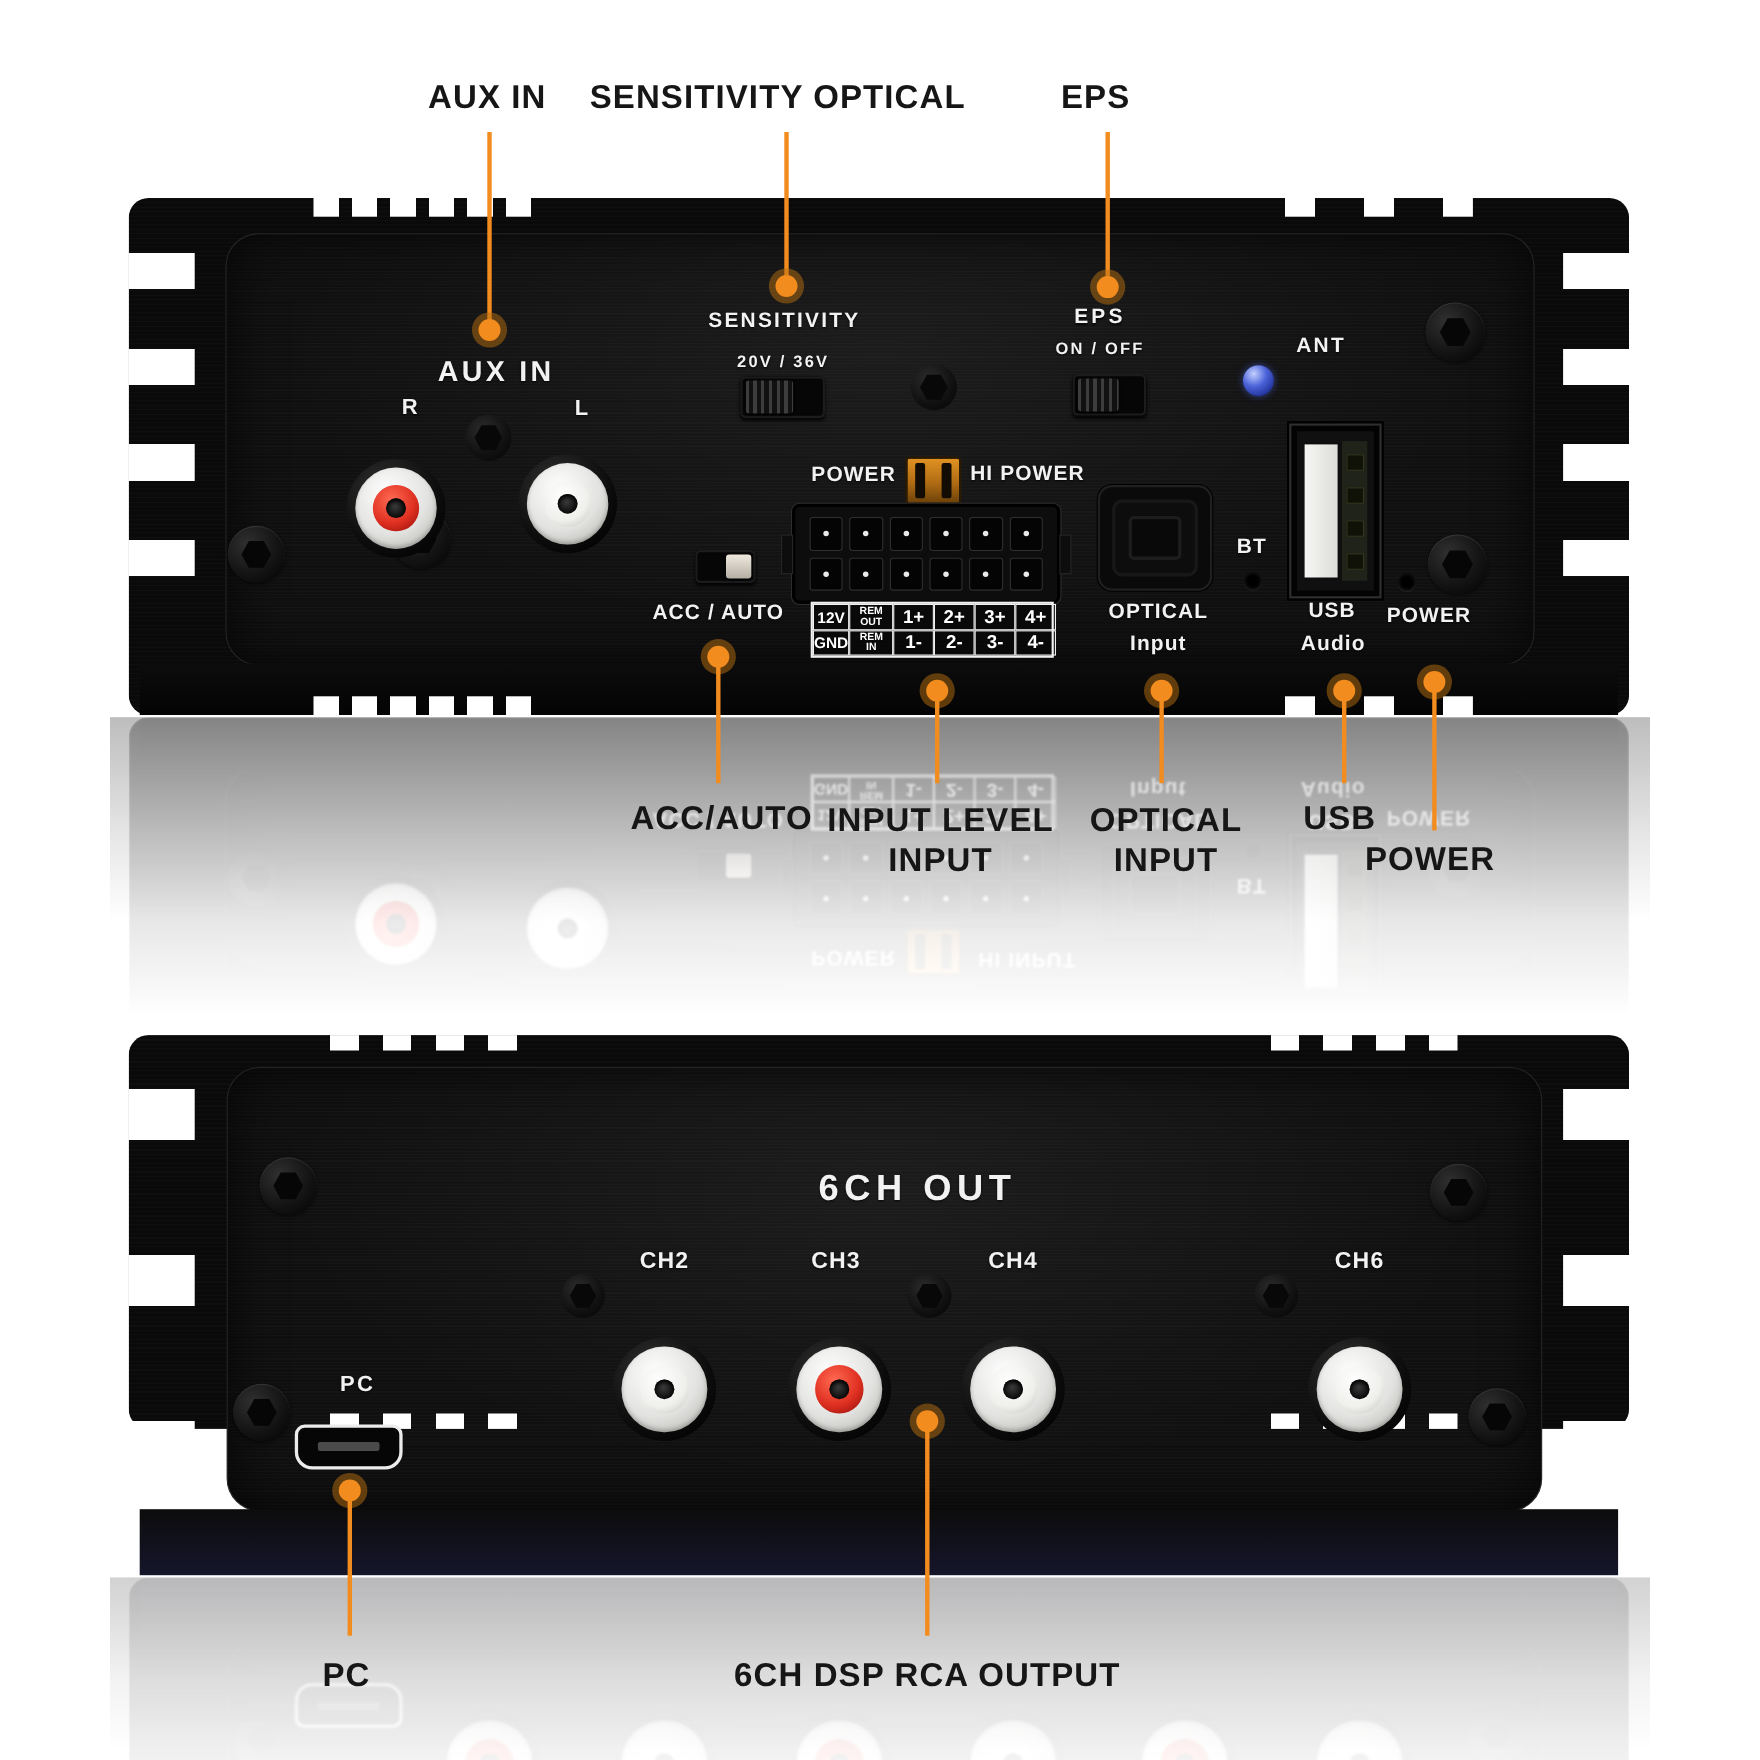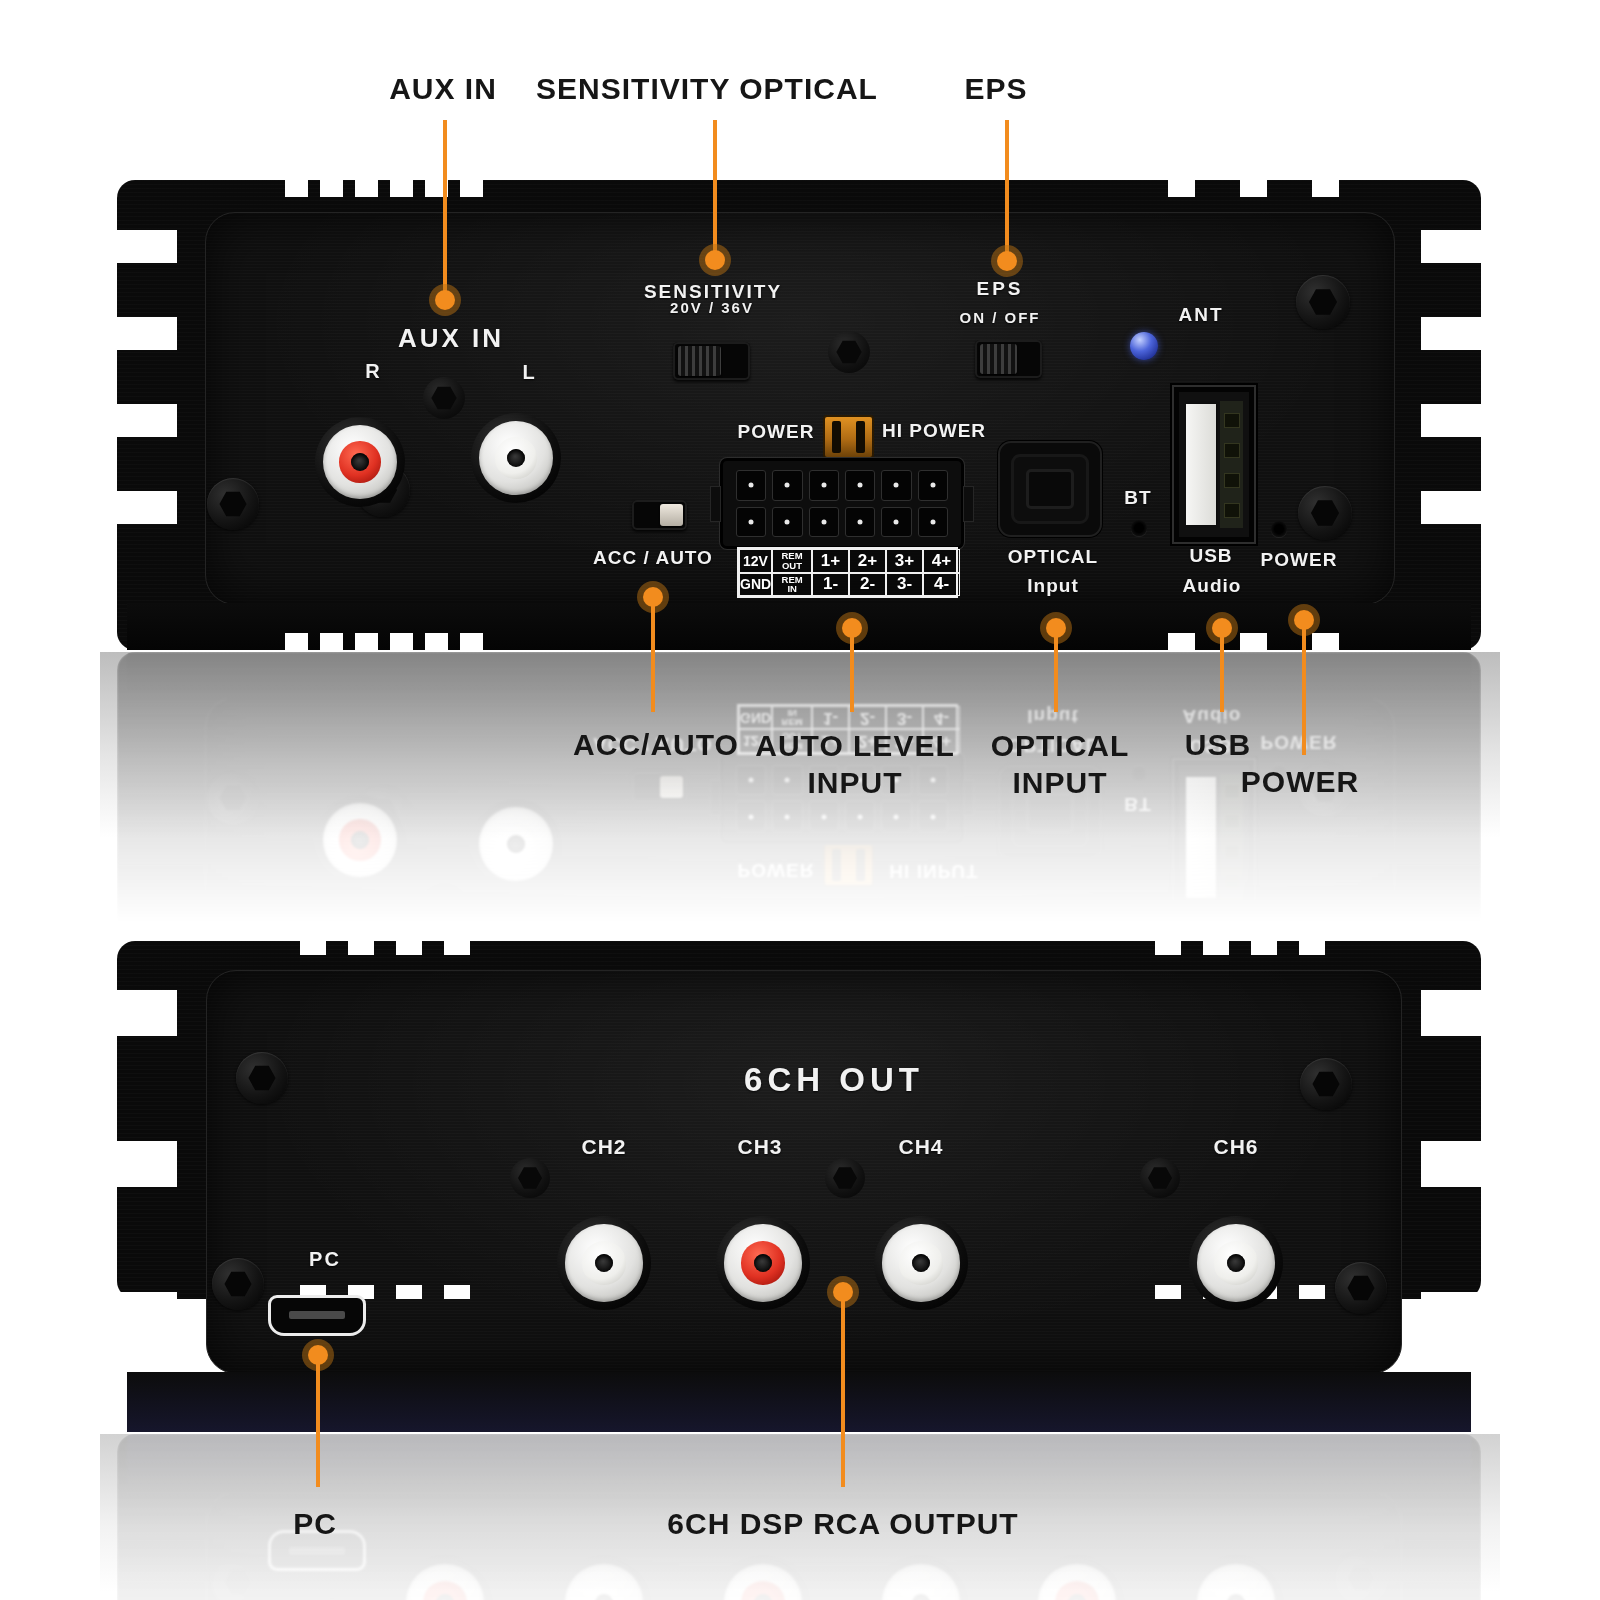--- a/index.html
+++ b/index.html
@@ -148,21 +148,21 @@
         <div class="rca-hole"></div>
     </div>
     <div class="rca" style="left:354px;top:233px;width:90px;height:90px;" data-jack="white">
       <div class="rca-outer"></div>
         <div class="rca-white"></div>
         <div class="rca-ring"></div>
         <div class="rca-hole"></div>
     </div>
 
     <div class="ctr f19" style="left:596px;top:112px;letter-spacing:2px;">SENSITIVITY</div>
-    <div class="ctr f15" style="left:595px;top:127px;letter-spacing:2px;">20V / 36V</div>
+    <div class="ctr f15" style="left:595px;top:149px;letter-spacing:2px;">20V / 36V</div>
     <div class="switch" style="left:556px;top:162px;width:77px;height:38px;">
         <div class="knob"></div>
       </div>
 
     <div class="ctr f19" style="left:883px;top:109px;letter-spacing:3px;">EPS</div>
     <div class="ctr f15" style="left:883px;top:137px;letter-spacing:2px;">ON / OFF</div>
     <div class="switch" style="left:858px;top:160px;width:67px;height:38px;">
         <div class="knob"></div>
       </div>
 
@@ -268,21 +268,21 @@
   <div class="co-dot" style="left:852px;top:628px;"></div>
   <div class="co-line" style="left:850px;top:628px;height:84px;"></div>
   <div class="co-dot" style="left:1056px;top:628px;"></div>
   <div class="co-line" style="left:1054px;top:628px;height:84px;"></div>
   <div class="co-dot" style="left:1222px;top:628px;"></div>
   <div class="co-line" style="left:1220px;top:628px;height:84px;"></div>
   <div class="co-dot" style="left:1304px;top:620px;"></div>
   <div class="co-line" style="left:1302px;top:620px;height:135px;"></div>
   <div class="co-label" style="left:656px;top:745px;">ACC/AUTO</div>
   <div class="co-label two" style="left:855px;top:764px;">
-    <div>AUTO LEVEL</div>
+    <div>INPUT LEVEL</div>
       <div>INPUT</div>
   </div>
   <div class="co-label two" style="left:1060px;top:764px;">
     <div>OPTICAL</div>
       <div>INPUT</div>
   </div>
   <div class="co-label" style="left:1218px;top:745px;">USB</div>
   <div class="co-label" style="left:1300px;top:782px;">POWER</div>
 
   <div class="device reflect-source" style="left:117px;top:941px;width:1364px;height:358px;">

